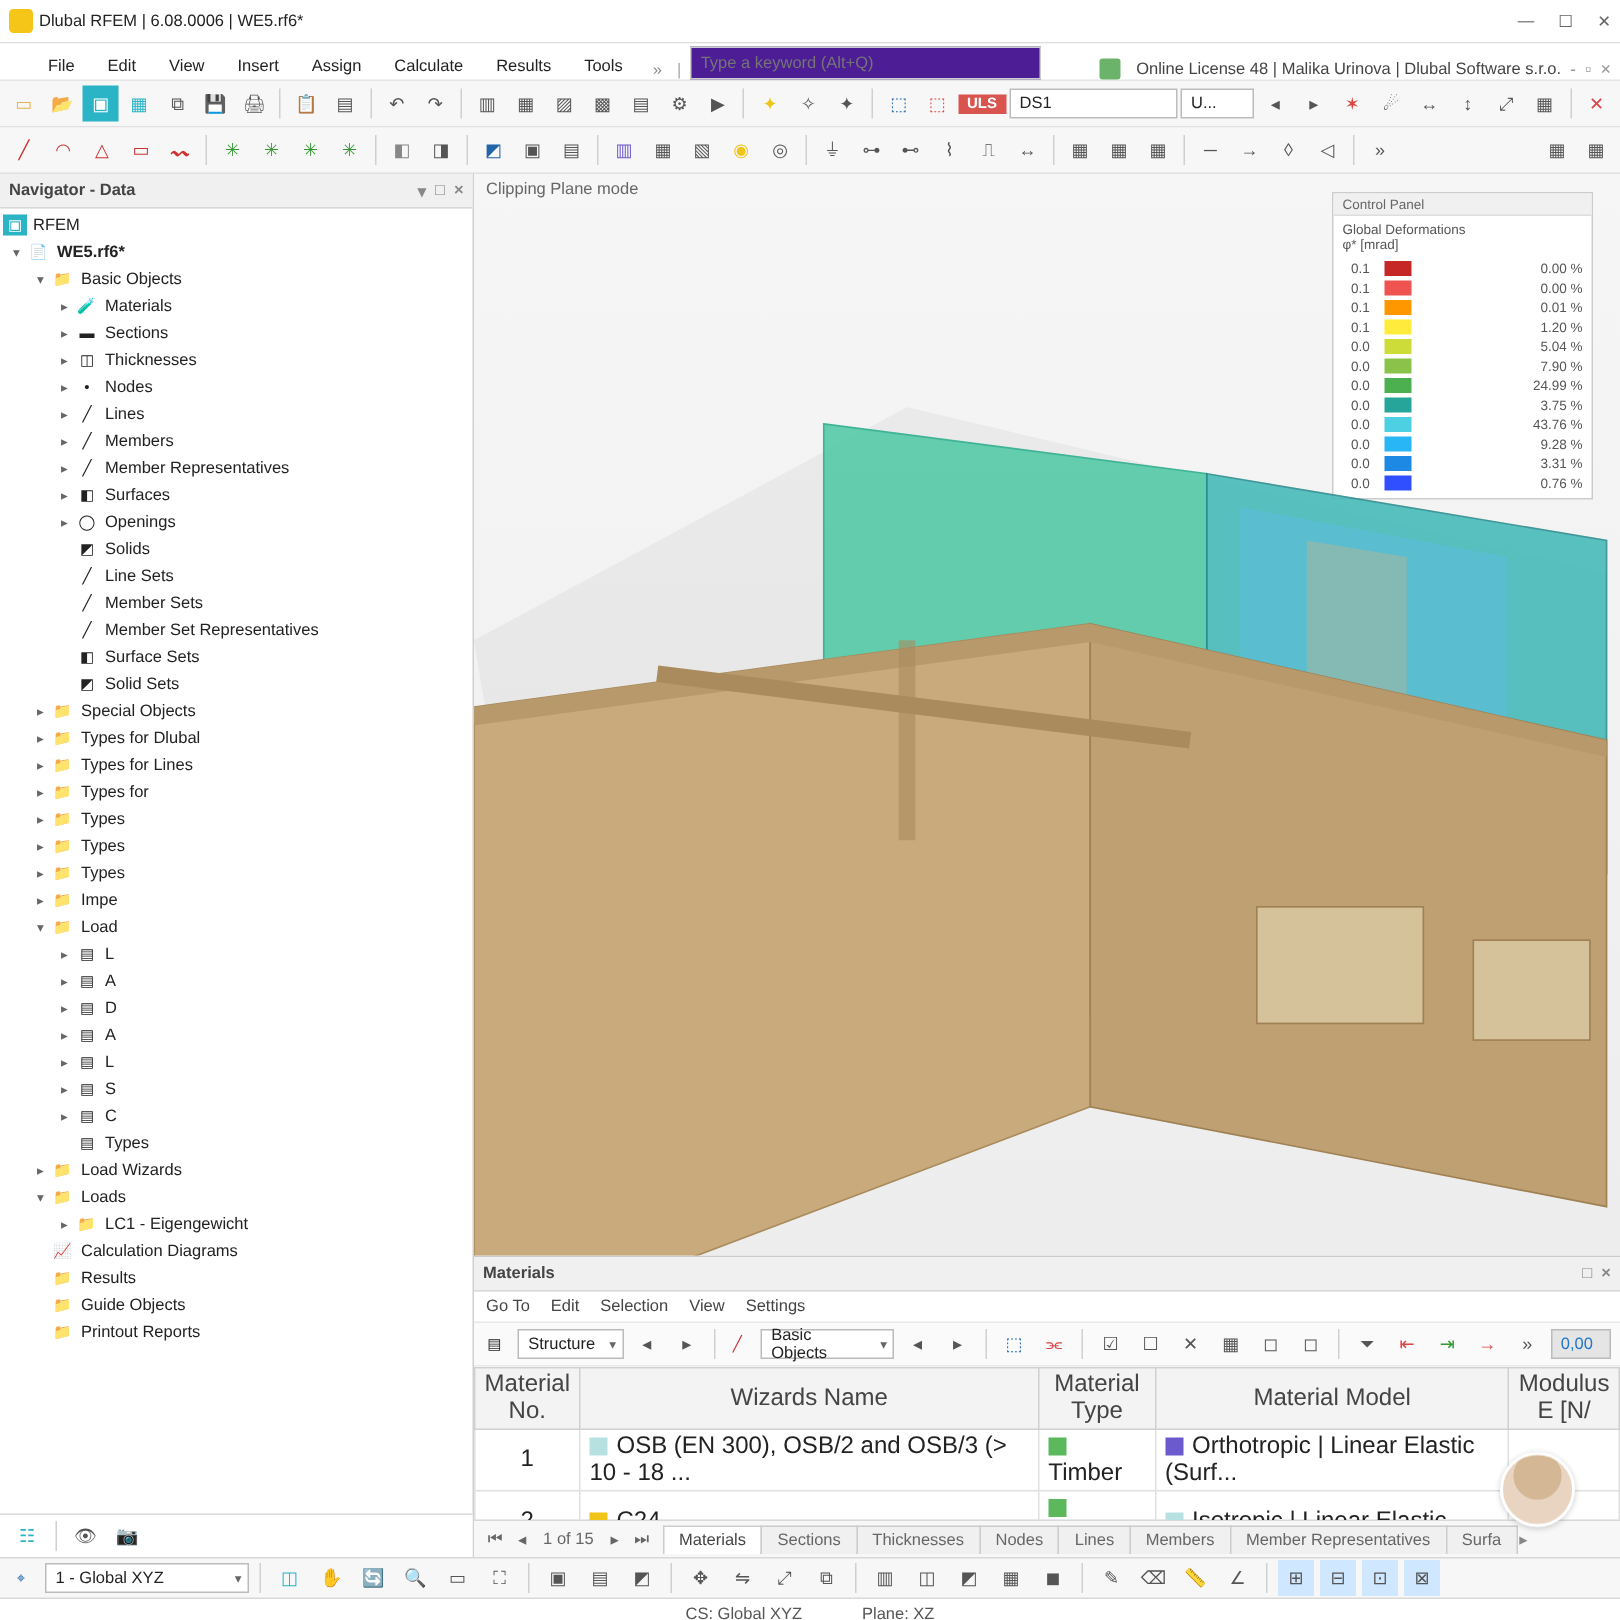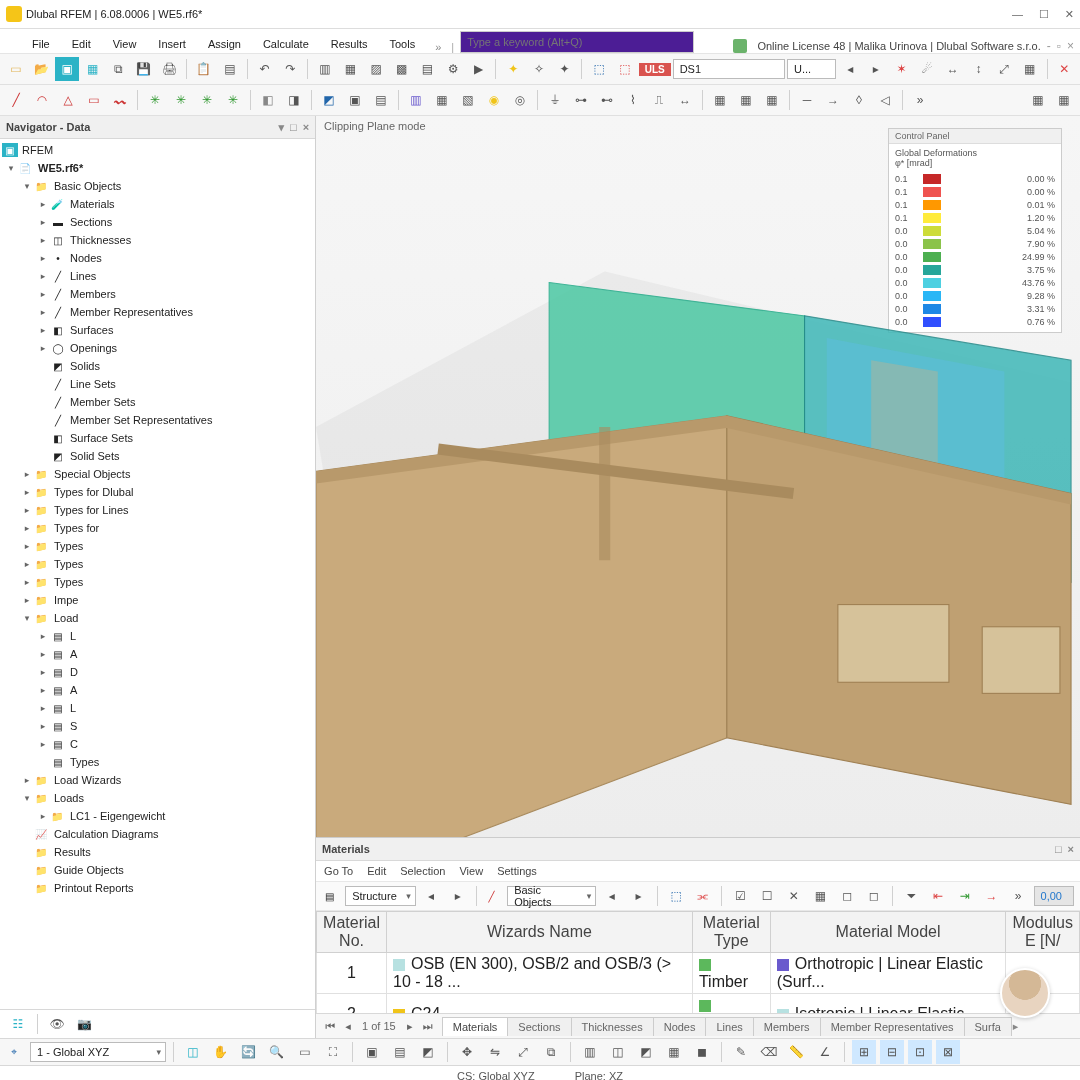--- a/index.html
+++ b/index.html
@@ -32,21 +32,21 @@
 .bold{font-weight:700}
 .viewport{flex:1;position:relative;background:linear-gradient(180deg,#f6f6f6,#ededed);overflow:hidden}
 .viewlabel{position:absolute;top:4px;left:8px;color:#666}
 
 .model{position:absolute;inset:0}
 .cp{position:absolute;top:12px;right:18px;width:172px;background:#fff;border:1px solid #ccc;font-size:9px}
 .cp .hdr{background:#f0f0f0;border-bottom:1px solid #ddd;padding:2px 6px;color:#666}
 .cp .body{padding:4px 6px}
 .legrow{display:flex;align-items:center;gap:4px;height:13px}
 .legrow .sw{width:18px;height:10px}
-.legrow .v{width:24px;text-align:left;color:#555}
+.legrow .v{width:24px;text-align:center;color:#555}
 .legrow .p{flex:1;text-align:right;color:#555}
 .bottompanel{height:200px;border-top:1px solid #ccc;background:#fff;display:flex;flex-direction:column}
 .bp-head{height:22px;background:#f0f0f0;display:flex;align-items:center;padding:0 6px;font-weight:600;color:#444;border-bottom:1px solid #d8d8d8}
 .bp-head .tools{margin-left:auto;display:flex;gap:6px;color:#888}
 .bp-menu{height:20px;display:flex;align-items:center;gap:14px;padding:0 8px;color:#444;border-bottom:1px solid #e8e8e8}
 .bp-tb{height:28px;display:flex;align-items:center;gap:4px;padding:0 6px;border-bottom:1px solid #e8e8e8;background:#fafafa}
 .combo{height:18px;border:1px solid #bbb;background:#fff;padding:0 18px 0 6px;font-size:11px;display:inline-flex;align-items:center;position:relative}
 .combo::after{content:"▾";position:absolute;right:4px;color:#666;font-size:9px}
 .tbl{border-collapse:collapse;width:100%;font-size:16px}
 .tbl th{background:#f3f3f3;border:1px solid #d0d0d0;padding:2px 6px;font-weight:400;color:#444;text-align:center}

